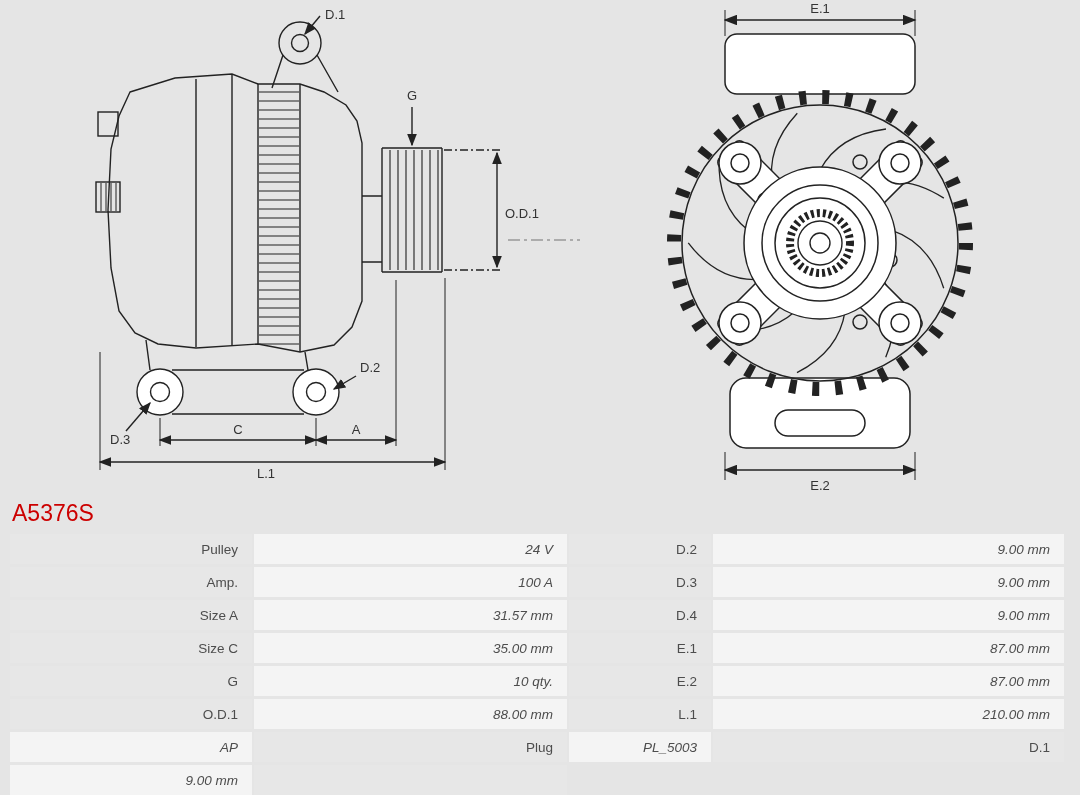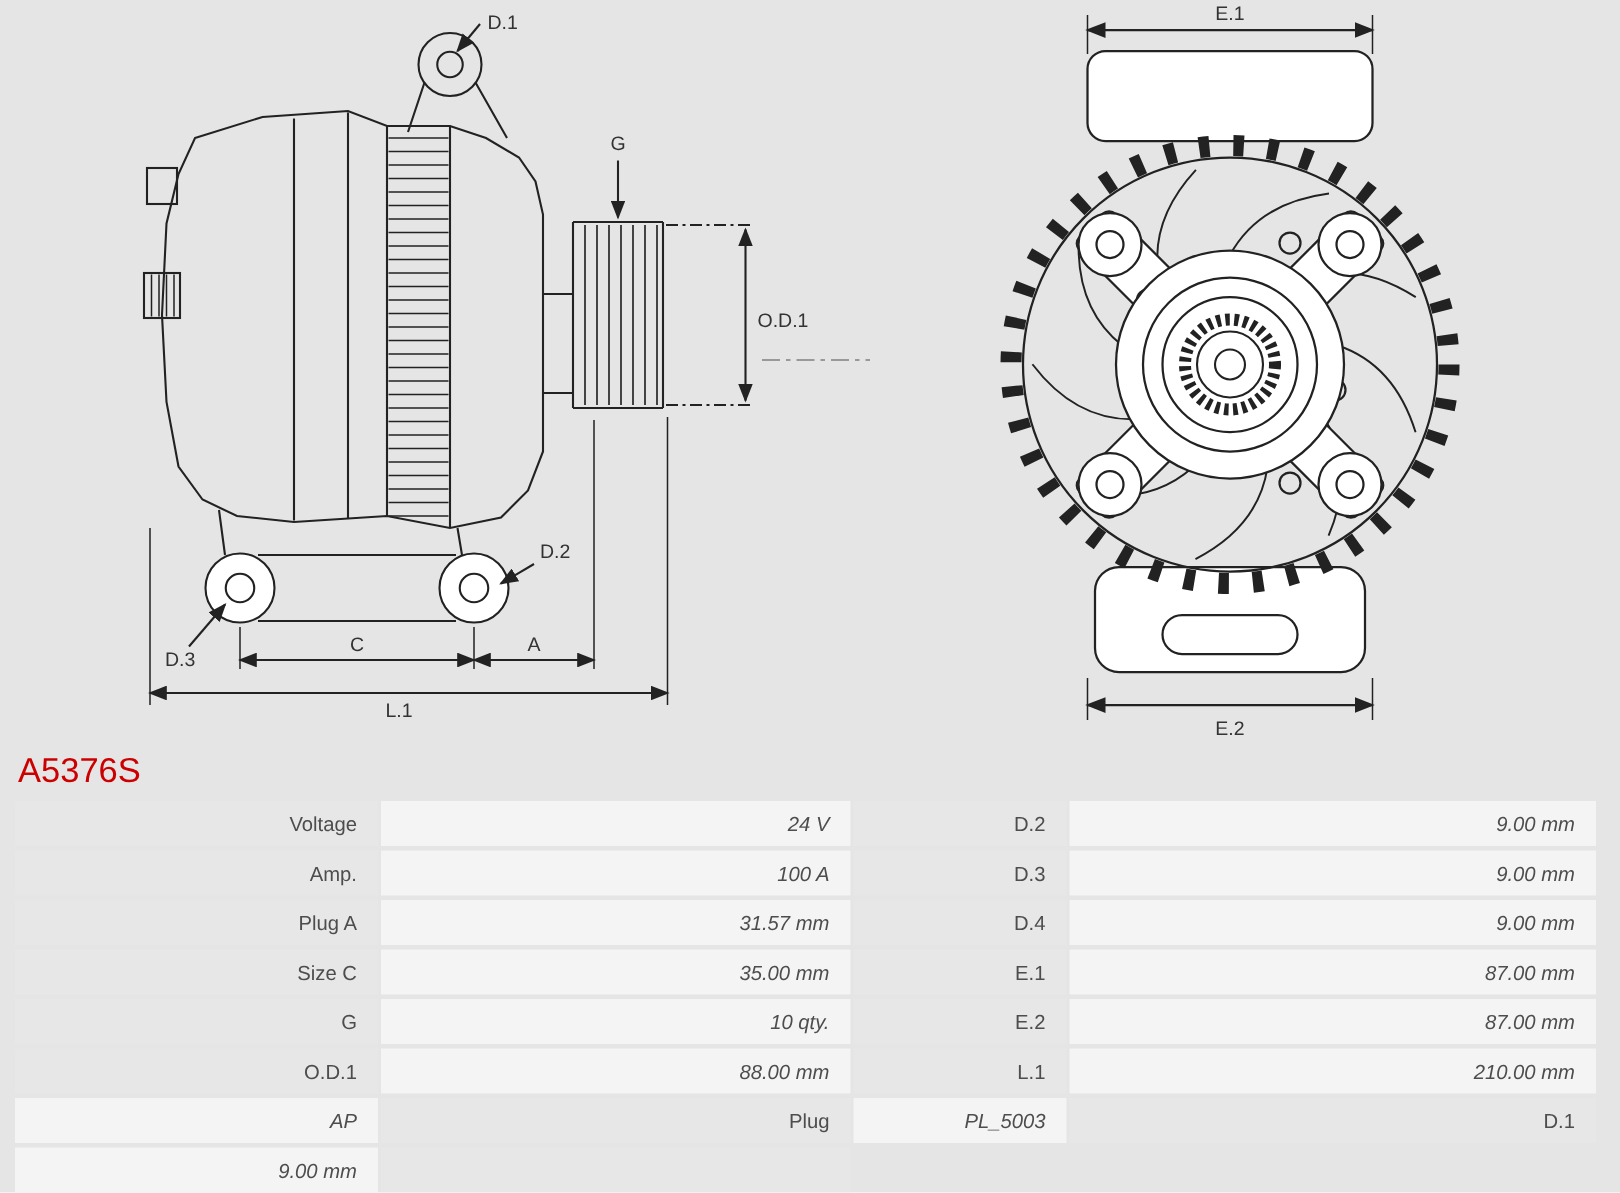--- a/index.html
+++ b/index.html
@@ -145,31 +145,31 @@
       </g>
       <text x="175" y="13" text-anchor="middle">E.1</text>
       <text x="175" y="490" text-anchor="middle">E.2</text>
     </svg>
 
   </div>
 
   <div class="part-number">A5376S</div>
 
   <div class="spec-table">
-    <div class="cell lab">Voltage</div>
+    <div class="cell lab">Pulley</div>
     <div class="cell val">24 V</div>
     <div class="cell lab">D.2</div>
     <div class="cell val">9.00 mm</div>
 
     <div class="cell lab">Amp.</div>
     <div class="cell val">100 A</div>
     <div class="cell lab">D.3</div>
     <div class="cell val">9.00 mm</div>
 
-    <div class="cell lab">Plug A</div>
+    <div class="cell lab">Size A</div>
     <div class="cell val">31.57 mm</div>
     <div class="cell lab">D.4</div>
     <div class="cell val">9.00 mm</div>
 
     <div class="cell lab">Size C</div>
     <div class="cell val">35.00 mm</div>
     <div class="cell lab">E.1</div>
     <div class="cell val">87.00 mm</div>
 
     <div class="cell lab">G</div>

